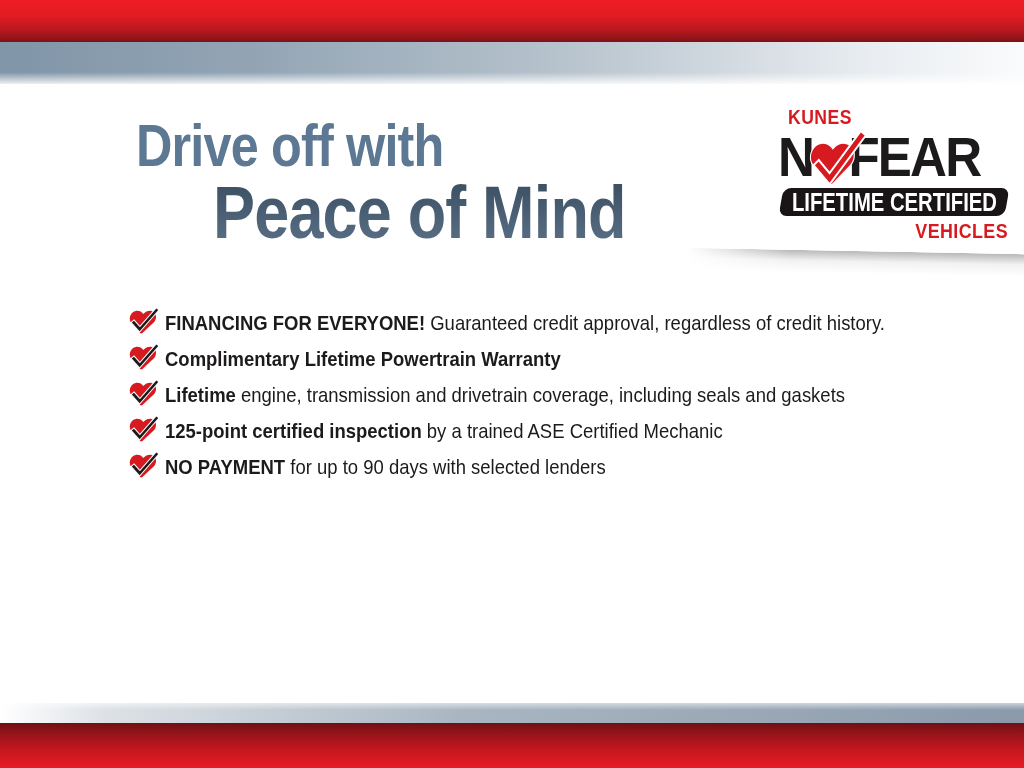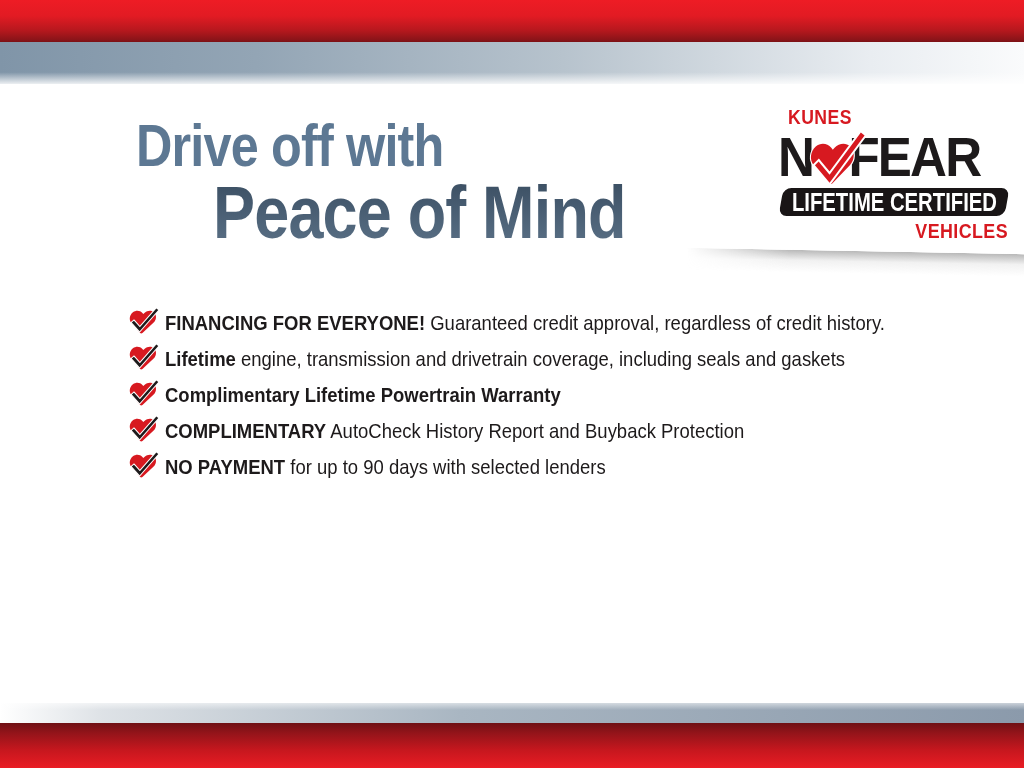--- a/index.html
+++ b/index.html
@@ -138,42 +138,42 @@
       </svg>
       <div class="row-text"><span class="b">FINANCING FOR EVERYONE!</span><span class="r"> Guaranteed credit approval, regardless of credit history.</span></div>
     </div>
 
     <div class="row">
       <svg class="bullet" width="27" height="25" viewBox="0 0 512 490">
         <use href="#heart-sym" fill="#d71920"></use>
         <path d="M85 265 L218 398 L505 25" fill="none" stroke="#ffffff" stroke-width="92" stroke-linecap="square"></path>
         <path d="M85 265 L218 398 L505 25" fill="none" stroke="#1d1a1b" stroke-width="52" stroke-linecap="square"></path>
       </svg>
-      <div class="row-text"><span class="b">Lifetime</span><span class="r"> engine, transmission and drivetrain coverage, including seals and gaskets</span></div>
+      <div class="row-text"><span class="b">Complimentary Lifetime Powertrain Warranty</span><span class="r"></span></div>
     </div>
 
     <div class="row">
       <svg class="bullet" width="27" height="25" viewBox="0 0 512 490">
         <use href="#heart-sym" fill="#d71920"></use>
         <path d="M85 265 L218 398 L505 25" fill="none" stroke="#ffffff" stroke-width="92" stroke-linecap="square"></path>
         <path d="M85 265 L218 398 L505 25" fill="none" stroke="#1d1a1b" stroke-width="52" stroke-linecap="square"></path>
       </svg>
-      <div class="row-text"><span class="b">Complimentary Lifetime Powertrain Warranty</span><span class="r"></span></div>
+      <div class="row-text"><span class="b">Lifetime</span><span class="r"> engine, transmission and drivetrain coverage, including seals and gaskets</span></div>
     </div>
-
 
 
     <div class="row">
       <svg class="bullet" width="27" height="25" viewBox="0 0 512 490">
         <use href="#heart-sym" fill="#d71920"></use>
         <path d="M85 265 L218 398 L505 25" fill="none" stroke="#ffffff" stroke-width="92" stroke-linecap="square"></path>
         <path d="M85 265 L218 398 L505 25" fill="none" stroke="#1d1a1b" stroke-width="52" stroke-linecap="square"></path>
       </svg>
-      <div class="row-text"><span class="b">COMPLIMENTARY</span><span class="r"> AutoCheck History Report and Buyback Protection</span></div>
+      <div class="row-text"><span class="b">125-point certified inspection</span><span class="r"> by a trained ASE Certified Mechanic</span></div>
     </div>
+
 
 
     <div class="row">
       <svg class="bullet" width="27" height="25" viewBox="0 0 512 490">
         <use href="#heart-sym" fill="#d71920"></use>
         <path d="M85 265 L218 398 L505 25" fill="none" stroke="#ffffff" stroke-width="92" stroke-linecap="square"></path>
         <path d="M85 265 L218 398 L505 25" fill="none" stroke="#1d1a1b" stroke-width="52" stroke-linecap="square"></path>
       </svg>
       <div class="row-text"><span class="b">NO PAYMENT</span><span class="r"> for up to 90 days with selected lenders</span></div>
     </div>

